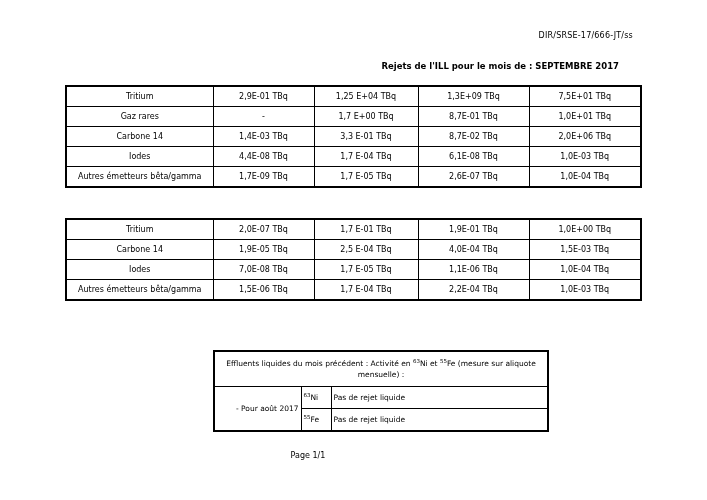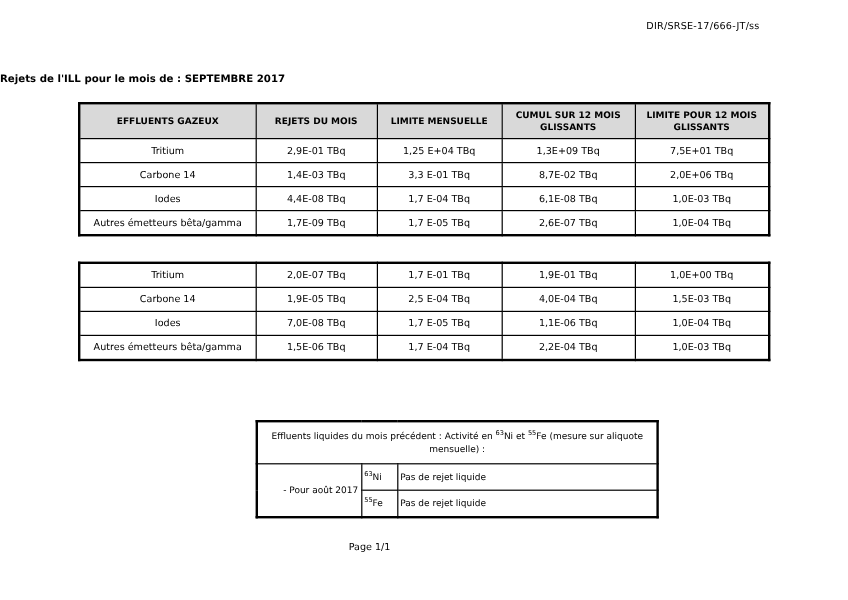--- a/index.html
+++ b/index.html
@@ -5,26 +5,26 @@
   html, body { margin: 0; padding: 0; }
   body {
     width: 707px; height: 500px;
     background: #ffffff;
     position: relative;
     font-family: "DejaVu Sans", sans-serif;
     color: #000000;
     overflow: hidden;
   }
   .doc-ref {
-    position: absolute; top: 17px; right: 74px;
+    position: absolute; top: 31px; right: 74px;
     font-size: 8px; letter-spacing: 0.2px;
   }
   .doc-title {
     position: absolute; top: 61px; left: 0; width: 619px;
-    text-align: left; font-weight: bold; font-size: 8.5px;
+    text-align: right; font-weight: bold; font-size: 8.5px;
   }
   table.data-table {
     position: absolute; left: 65px;
     width: 575px; table-layout: fixed;
     border-collapse: collapse;
     border: 2px solid var(--border, #000);
   }
   #table-gazeux  { top: 85px; }
   #table-liquides{ top: 218px; }
   table.data-table th, table.data-table td {
@@ -69,33 +69,33 @@
 
 <table class="data-table" id="table-gazeux">
   <colgroup>
     <col style="width:147px">
       <col style="width:101px">
       <col style="width:104px">
       <col style="width:111px">
       <col style="width:112px">
   </colgroup>
   <tbody>
-      <tr>
-    <th>EFFLUENTS GAZEUX</th>
-    <th>REJETS DU MOIS</th>
-    <th>LIMITE MENSUELLE</th>
-    <th>CUMUL SUR 12 MOIS GLISSANTS</th>
-    <th>LIMITE POUR 12 MOIS GLISSANTS</th>
-  </tr>
   <tr>
     <td>Tritium</td>
     <td>2,9E-01 TBq</td>
     <td>1,25 E+04 TBq</td>
     <td>1,3E+09 TBq</td>
     <td>7,5E+01 TBq</td>
+  </tr>
+  <tr>
+    <td>Gaz rares</td>
+    <td>-</td>
+    <td>1,7 E+00 TBq</td>
+    <td>8,7E-01 TBq</td>
+    <td>1,0E+01 TBq</td>
   </tr>
   <tr>
     <td>Carbone 14</td>
     <td>1,4E-03 TBq</td>
     <td>3,3 E-01 TBq</td>
     <td>8,7E-02 TBq</td>
     <td>2,0E+06 TBq</td>
   </tr>
   <tr>
     <td>Iodes</td>

